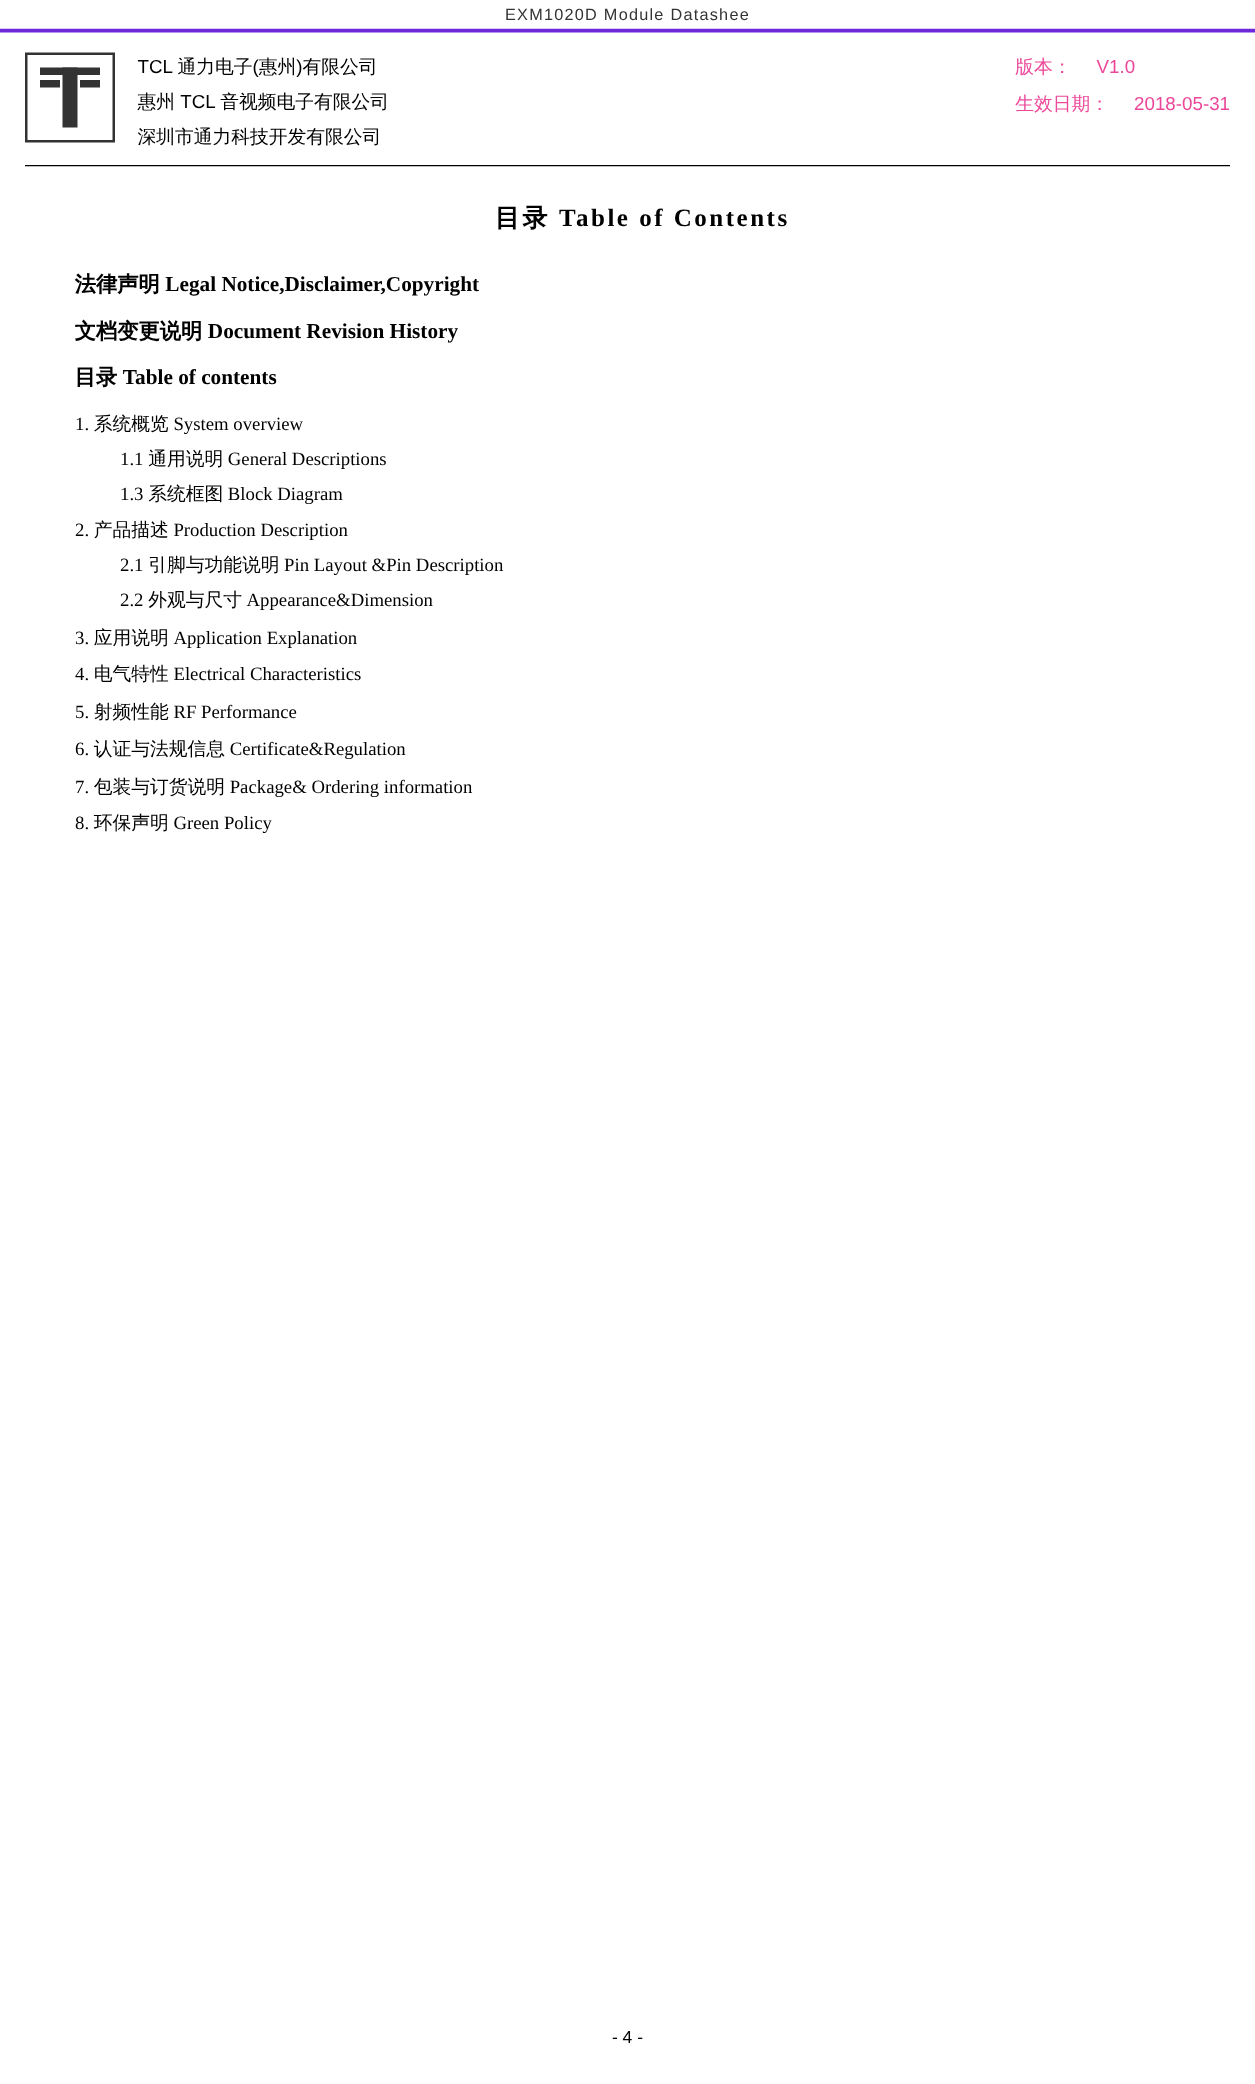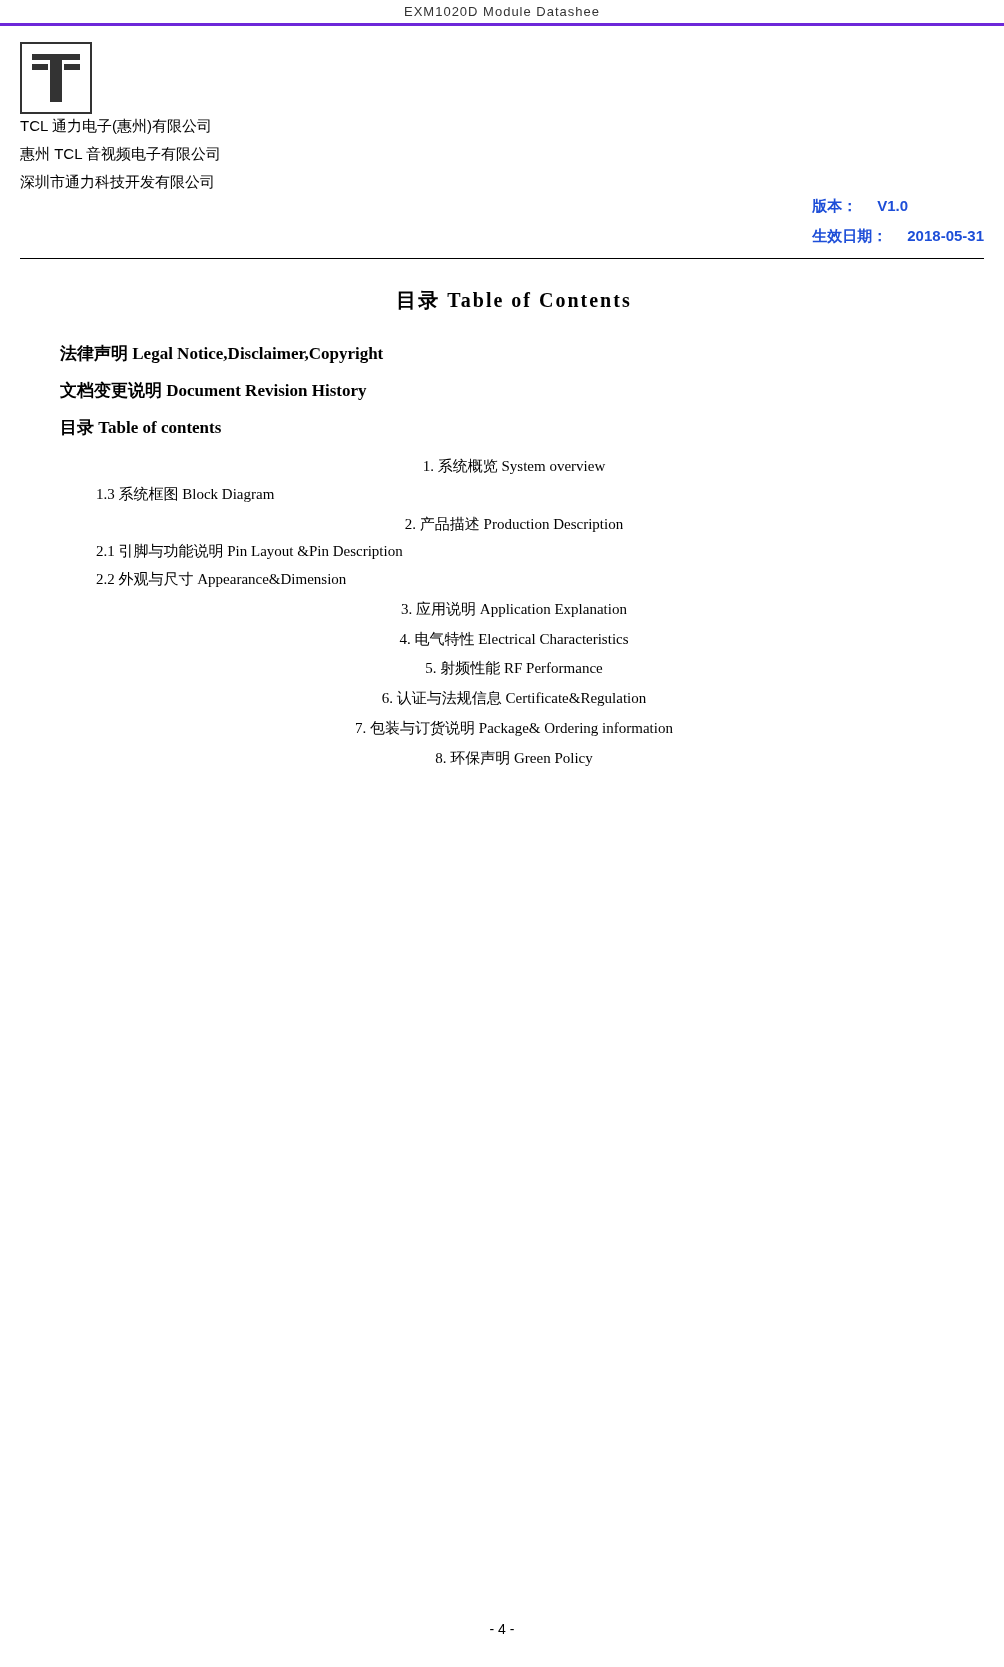--- a/index.html
+++ b/index.html
@@ -22,21 +22,21 @@
       text-align: center;
       font-size: 13px;
       color: #333;
       border-bottom: 3px solid #6d28d9;
       padding: 4px 0;
       letter-spacing: 1px;
     }
 
     .header-section {
       display: flex;
-      flex-direction: column;
+      flex-direction: row;
       align-items: flex-start;
       padding: 16px 20px 10px 20px;
       border-bottom: none;
     }
 
     .logo-box {
       width: 72px;
       height: 72px;
       border: 2px solid #333;
       display: flex;
@@ -68,24 +68,23 @@
       color: #000;
       line-height: 1.6;
     }
 
     .version-info {
       margin-left: auto;
       display: flex;
       flex-direction: column;
       gap: 6px;
       font-size: 15px;
-      color: #1d4ed8;
+      color: #ec4899;
       line-height: 1.6;
       white-space: nowrap;
-      font-weight: bold;
     }
 
     .version-row {
       display: flex;
       gap: 20px;
     }
 
     .divider-line {
       border: none;
       border-top: 1px solid #000;
@@ -120,21 +119,20 @@
 
     .toc-item {
       font-size: 15px;
       line-height: 1.85;
       color: #000;
     }
 
     .toc-item.level1 {
       font-size: 15px;
       margin-top: 2px;
-      text-align: center;
     }
 
     .toc-item.level2 {
       padding-left: 36px;
       font-size: 15px;
     }
 
     .page-footer {
       position: absolute;
       bottom: 30px;
@@ -190,20 +188,21 @@
   <div class="toc-title">目录  Table of Contents</div>
 
   <div class="section-heading">法律声明 Legal Notice,Disclaimer,Copyright</div>
 
   <div class="section-heading">文档变更说明 Document Revision History</div>
 
   <div class="section-heading">目录 Table of contents</div>
 
   <ul class="toc-list">
   <li class="toc-item level1">1.  系统概览  System overview</li>
+      <li class="toc-item level2">1.1  通用说明  General Descriptions</li>
       <li class="toc-item level2">1.3  系统框图  Block Diagram</li>
       <li class="toc-item level1">2.  产品描述  Production Description</li>
       <li class="toc-item level2">2.1  引脚与功能说明  Pin Layout &amp;Pin Description</li>
       <li class="toc-item level2">2.2  外观与尺寸  Appearance&amp;Dimension</li>
       <li class="toc-item level1">3.  应用说明  Application Explanation</li>
       <li class="toc-item level1">4.  电气特性  Electrical Characteristics</li>
       <li class="toc-item level1">5.  射频性能  RF Performance</li>
       <li class="toc-item level1">6.  认证与法规信息 Certificate&amp;Regulation</li>
       <li class="toc-item level1">7.  包装与订货说明  Package&amp; Ordering information</li>
       <li class="toc-item level1">8.  环保声明  Green Policy</li>

